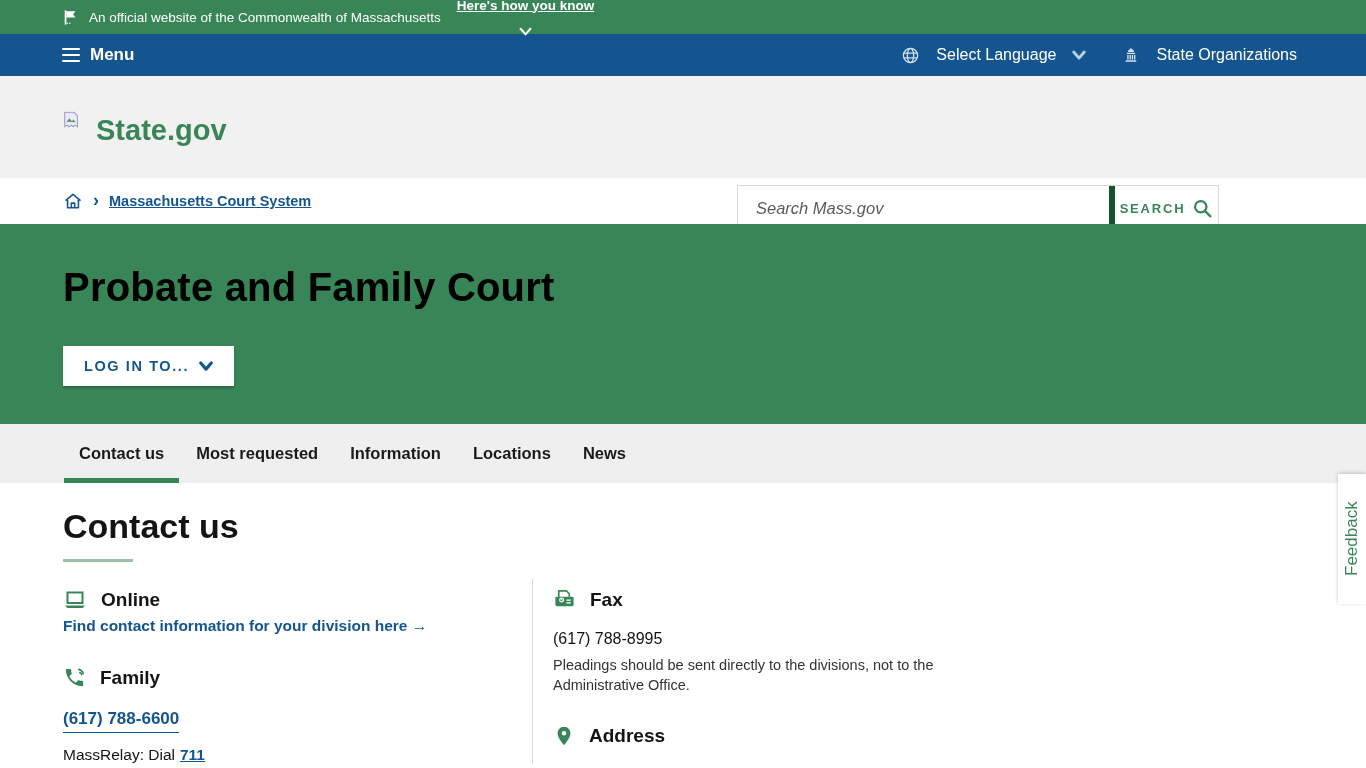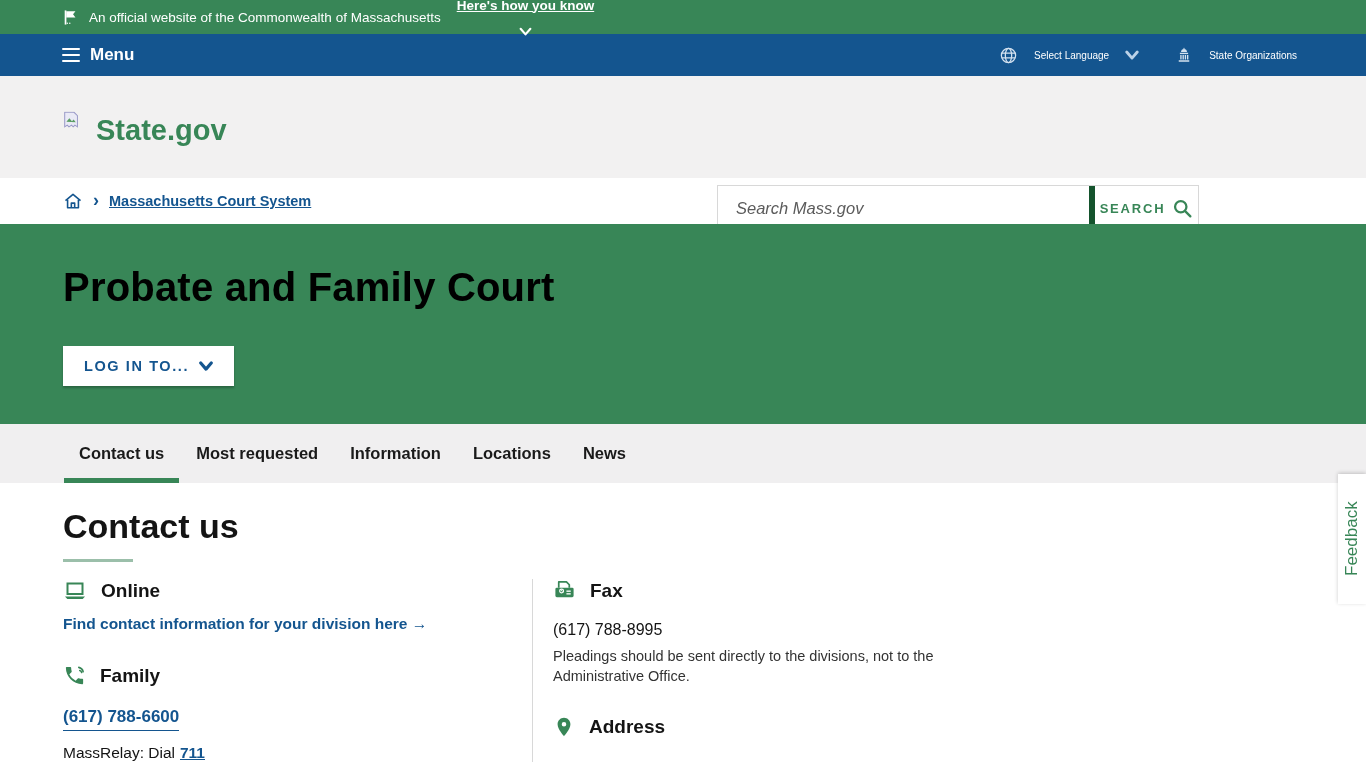--- a/index.html
+++ b/index.html
@@ -14,28 +14,28 @@
   .hyk-label { font-size:13.5px; font-weight:bold; text-decoration:underline; color:#fff; }
 
   
   .nav { height:42px; background:#14558F; display:flex; align-items:center;
          justify-content:space-between; padding:0 69px 0 62px; color:#fff; }
   .menu-btn { display:flex; align-items:center; gap:10px; cursor:pointer; }
   .burger { display:flex; flex-direction:column; gap:3.5px; }
   .burger span { width:18px; height:2.6px; background:#fff; border-radius:1px; }
   .menu-label { font-size:17px; font-weight:bold; }
   .nav-right { display:flex; align-items:center; gap:36px; }
-  .nav-item { display:flex; align-items:center; gap:16px; font-size:10px; cursor:pointer; }
+  .nav-item { display:flex; align-items:center; gap:16px; font-size:16px; cursor:pointer; }
 
   
   .header { height:102px; background:#F2F1F1; position:relative; }
   .logo { position:absolute; left:63px; top:108px; transform:translateY(-50%);
           top:50%; display:flex; align-items:flex-start; cursor:pointer; }
   .logo-text { font-size:29px; font-weight:bold; color:#388657; margin-left:33px; margin-top:6px; }
-  .searchbox { position:absolute; left:717px; top:109px; width:482px; height:46px;
+  .searchbox { position:absolute; left:737px; top:109px; width:482px; height:46px;
                display:flex; background:#fde047; border:1px solid #D8D8D8; }
   .search-input { flex:1; border:none; outline:none; font-size:16.5px; padding:0 18px;
                   font-family:"Liberation Sans", sans-serif; color:#333; background:#fff; }
   .search-input::placeholder { font-style:italic; color:#5B5B5B; opacity:1; }
   .search-btn { width:109px; background:#fff; border:none; border-left:6px solid #14532d;
                 display:flex; align-items:center; justify-content:center; gap:7px; cursor:pointer; }
   .search-btn-label { color:#388657; font-size:13px; font-weight:bold; letter-spacing:1.8px; }
 
   
   .breadcrumb { height:46px; background:#fff; display:flex; align-items:center;
@@ -65,23 +65,23 @@
          font-weight:bold; color:#1A1A1A; cursor:pointer; border-bottom:5px solid transparent; }
   .tab.active { border-bottom-color:#388657; }
 
   
   .content { background:#fff; padding:24px 0 0 63px; height:285px; }
   .section-title { font-size:34px; font-weight:bold; color:#141414; }
   .title-rule { width:70px; height:3px; background:#9BBFAA; margin-top:13px; }
   .cols { display:flex; margin-top:17px; }
   .col-left { width:470px; border-right:1px solid #D8D8D8; }
   .col-right { padding-left:20px; width:480px; }
-  .sec-head { display:flex; align-items:center; gap:14px; }
+  .sec-head { display:flex; align-items:center; gap:14px;margin-top:9px; }
   .sec-head-label { font-size:19px; font-weight:bold; color:#141414; }
-  .online-link { display:inline-block; margin-top:12px; color:#14558F; font-size:15.5px;
+  .online-link { display:inline-block; margin-top:5px; color:#14558F; font-size:15.5px;
                  font-weight:bold; cursor:pointer; }
   .phone-sec { margin-top:31px; }
   .phone-link { display:inline-block; margin-top:20px; color:#14558F; font-size:17px;
                 font-weight:bold; border-bottom:1px solid #14558F; padding-bottom:3px; cursor:pointer; }
   .relay-line { margin-top:13px; font-size:15.5px; color:#141414; }
   .relay-link { color:#14558F; font-weight:bold; text-decoration:underline;
                 margin-left:5px; cursor:pointer; }
   .fax-number { margin-top:19px; font-size:16px; color:#141414; }
   .fax-note { margin-top:7px; font-size:14.5px; color:#333; line-height:1.38; max-width:390px; }
   .address-sec { margin-top:30px; }

